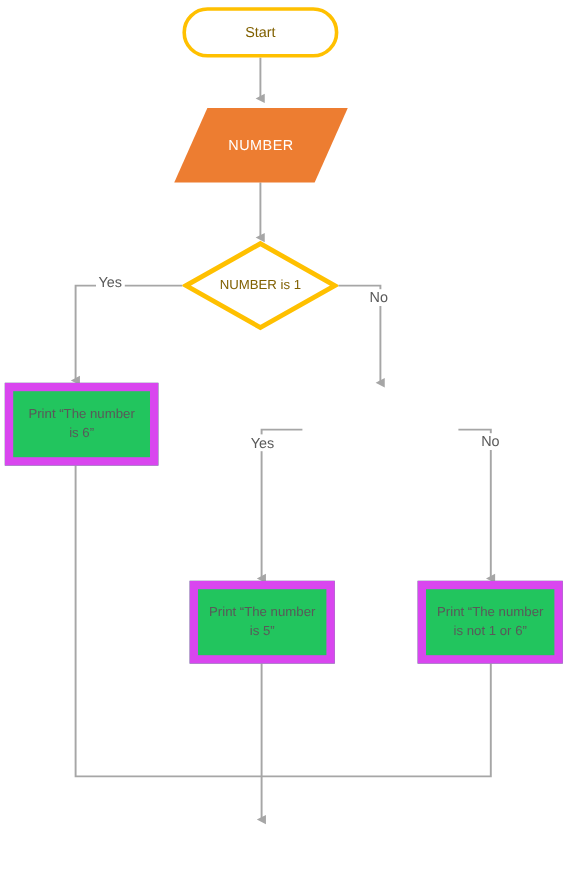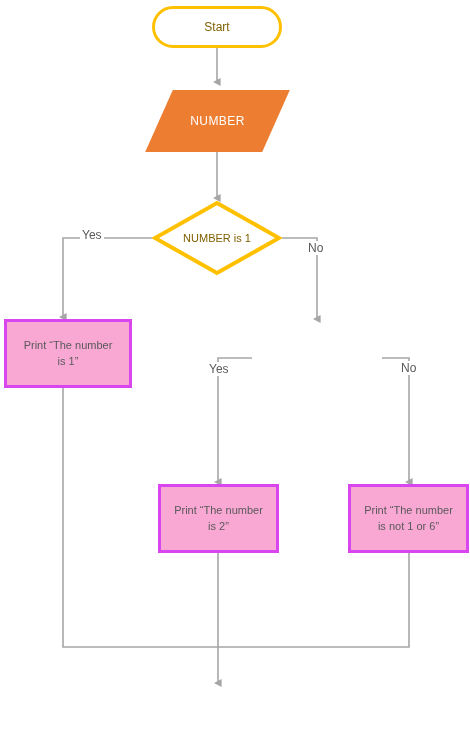--- a/index.html
+++ b/index.html
@@ -34,22 +34,22 @@
     position:relative;z-index:2;color:#ffffff;font-size:12px;letter-spacing:.4px;
   }
 
   
   .decision{background:transparent;text-align:center;}
   .decision svg{position:absolute;left:0;top:0;}
   .decision .dec-label{position:relative;z-index:2;color:#806000;font-size:11px;}
 
   
   .process{
-    border:3px solid #d946ef;
-    background:#f9a8d4;
+    border:7px solid #d946ef;
+    background:#22c55e;
     color:#595959;
     font-size:11px;
     line-height:1.45;
     padding:4px 6px;
   }
 
   .edge-label{
     position:absolute;
     font-size:12px;
     color:#595959;
@@ -101,26 +101,26 @@
   <div class="node decision" style="left:152px;top:200px;width:130px;height:76px;">
     <svg width="130" height="76" viewBox="0 0 130 76">
       <polygon points="65,3 127,38 65,73 3,38" fill="#ffffff" stroke="#FFC000" stroke-width="4"></polygon>
     </svg>
     <span class="dec-label">NUMBER is 1</span>
   </div>
 
 
   <div class="node process" style="left:4px;top:319px;width:128px;height:69px;flex-direction:column;">
     <span>Print “The number</span>
-    <span>is 1”</span>
+    <span>is 6”</span>
   </div>
 
   <div class="node process" style="left:158px;top:484px;width:121px;height:69px;flex-direction:column;">
     <span>Print “The number</span>
-    <span>is 2”</span>
+    <span>is 5”</span>
   </div>
 
   <div class="node process" style="left:348px;top:484px;width:121px;height:69px;flex-direction:column;">
     <span>Print “The number</span>
     <span>is not 1 or 6”</span>
   </div>
 
 
   <span class="edge-label" style="left:80px;top:228px;">Yes</span>
   <span class="edge-label" style="left:306px;top:241px;">No</span>

